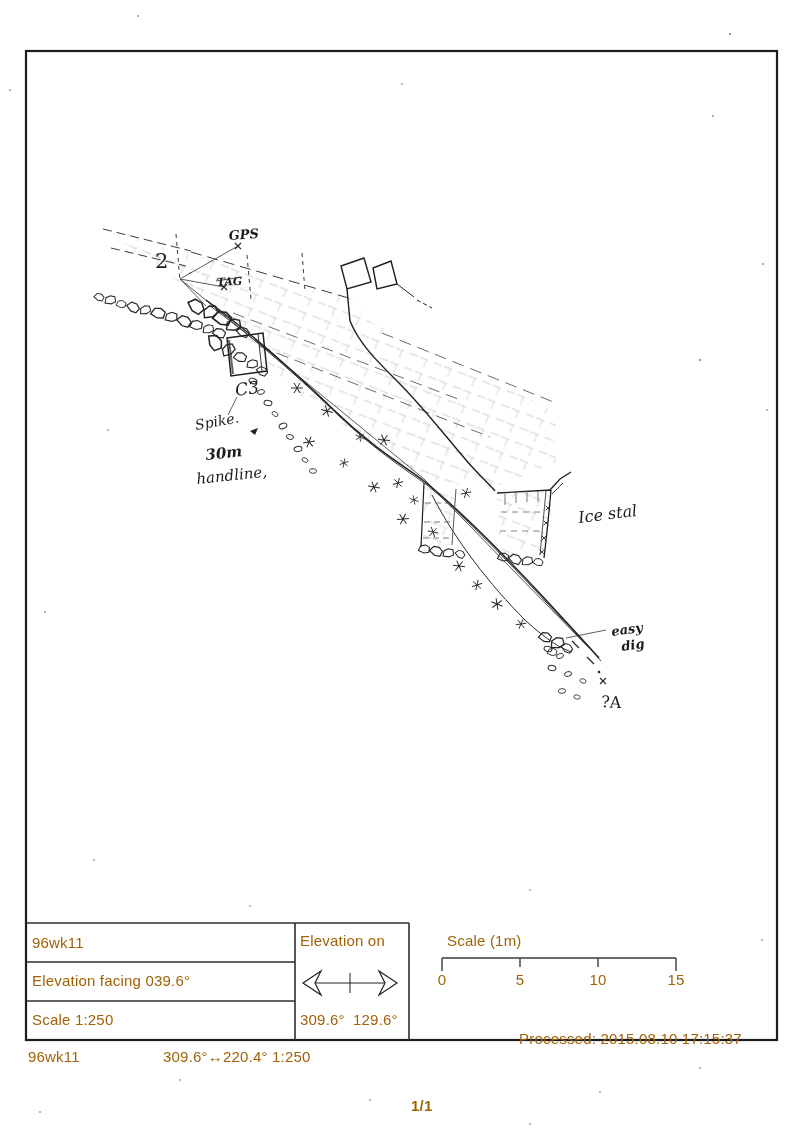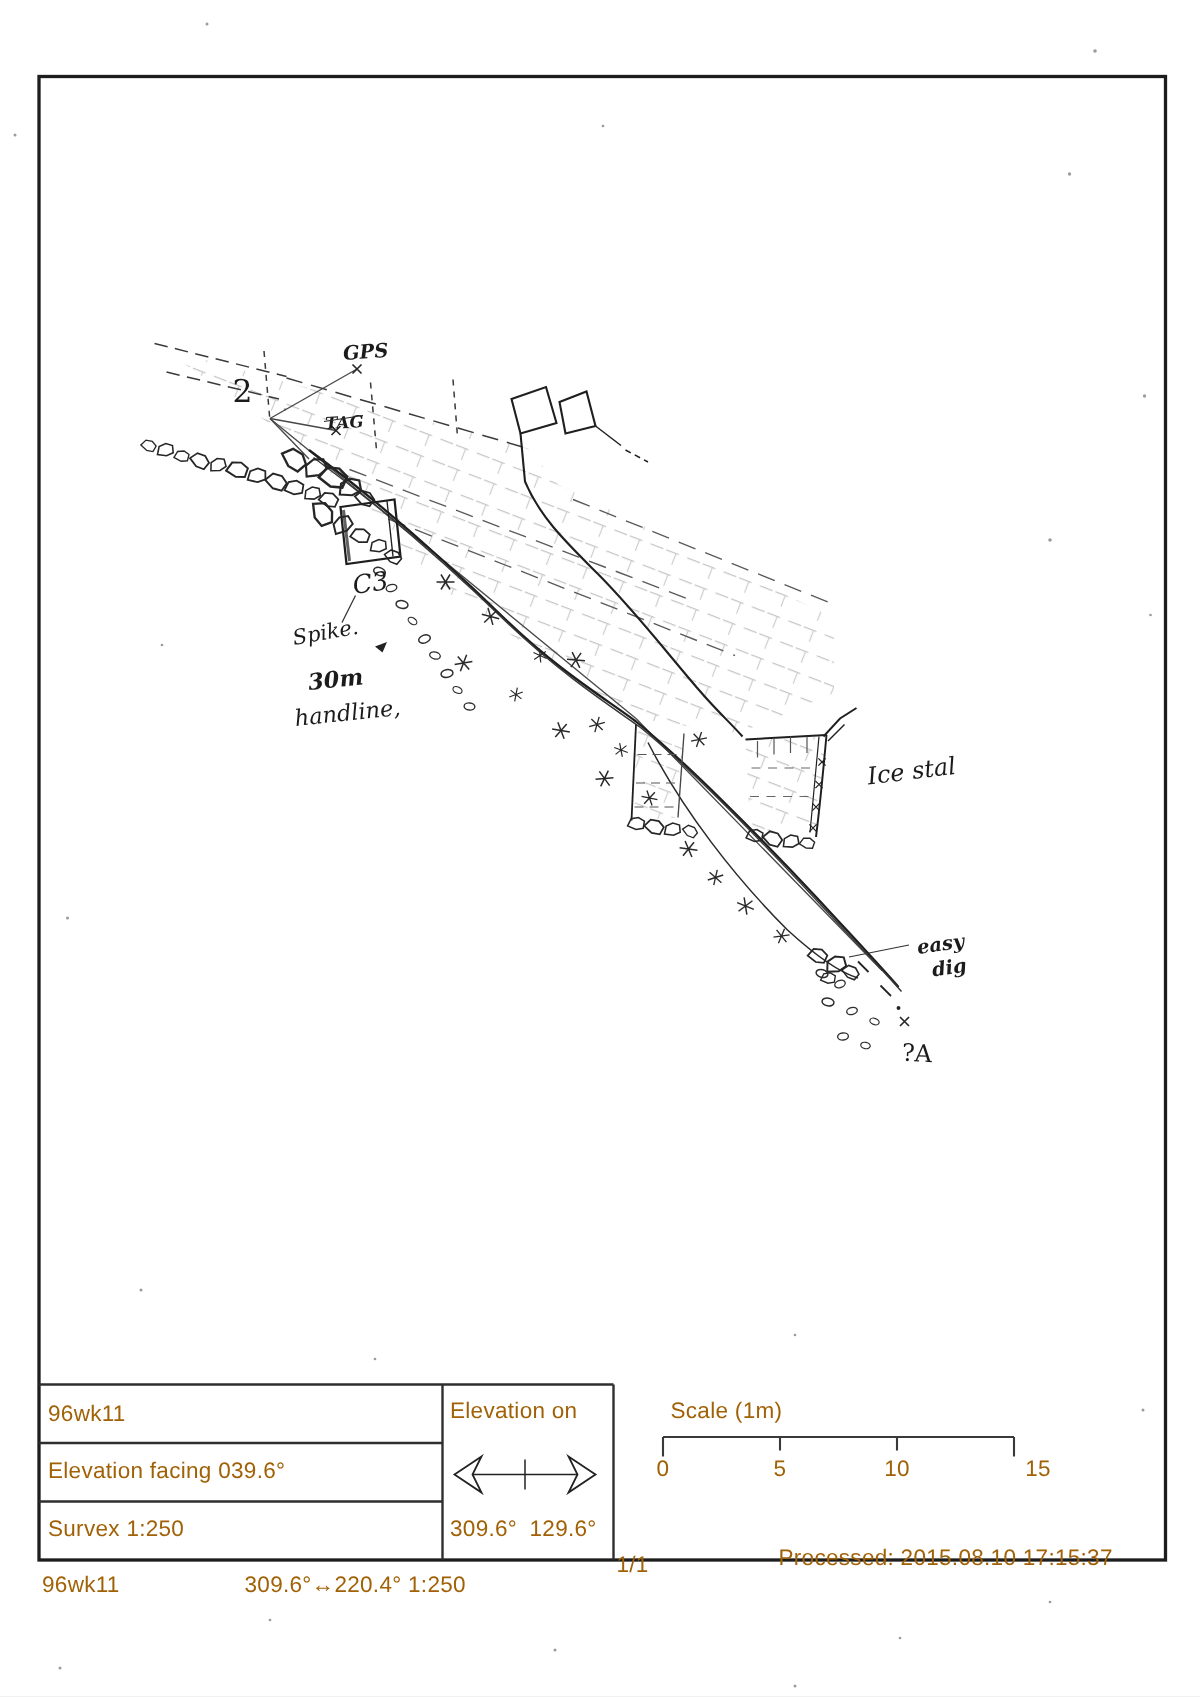--- a/index.html
+++ b/index.html
@@ -250,30 +250,30 @@
       <path d="M442,958 H676"></path>
       <path d="M442,958 V971"></path>
       <path d="M520,958 V967"></path>
       <path d="M598,958 V967"></path>
       <path d="M676,958 V971"></path>
     </g>
   </svg>
 
   <div class="t" style="left:32px;top:933px;">96wk11</div>
   <div class="t" style="left:32px;top:971px;">Elevation facing 039.6°</div>
-  <div class="t" style="left:32px;top:1010px;">Survex 1:250</div>
+  <div class="t" style="left:32px;top:1010px;">Scale 1:250</div>
   <div class="t" style="left:300px;top:931px;">Elevation on</div>
   <div class="t" style="left:300px;top:1010px;text-align:right;">309.6°</div>
   <div class="t" style="left:353px;top:1010px;">129.6°</div>
 
   <div class="t" style="left:447px;top:931px;">Scale (1m)</div>
   <div class="t tick" style="left:442px;top:970px;">0</div>
   <div class="t tick" style="left:520px;top:970px;">5</div>
   <div class="t tick" style="left:598px;top:970px;">10</div>
-  <div class="t tick" style="left:676px;top:970px;margin-left:16px;">15</div>
+  <div class="t tick" style="left:676px;top:970px;">15</div>
 
 
   <div class="t" style="left:28px;top:1047px;">96wk11</div>
   <div class="t" style="left:163px;top:1047px;">309.6°↔220.4° 1:250</div>
-  <div class="t" style="left:411px;top:1034px;">1/1</div>
+  <div class="t" style="left:411px;top:1096px;font-weight:bold;">1/1</div>
   <div class="t" style="left:519px;top:1029px;">Processed: 2015.08.10 17:15:37</div>
 
 </div>
 
 </body></html>

